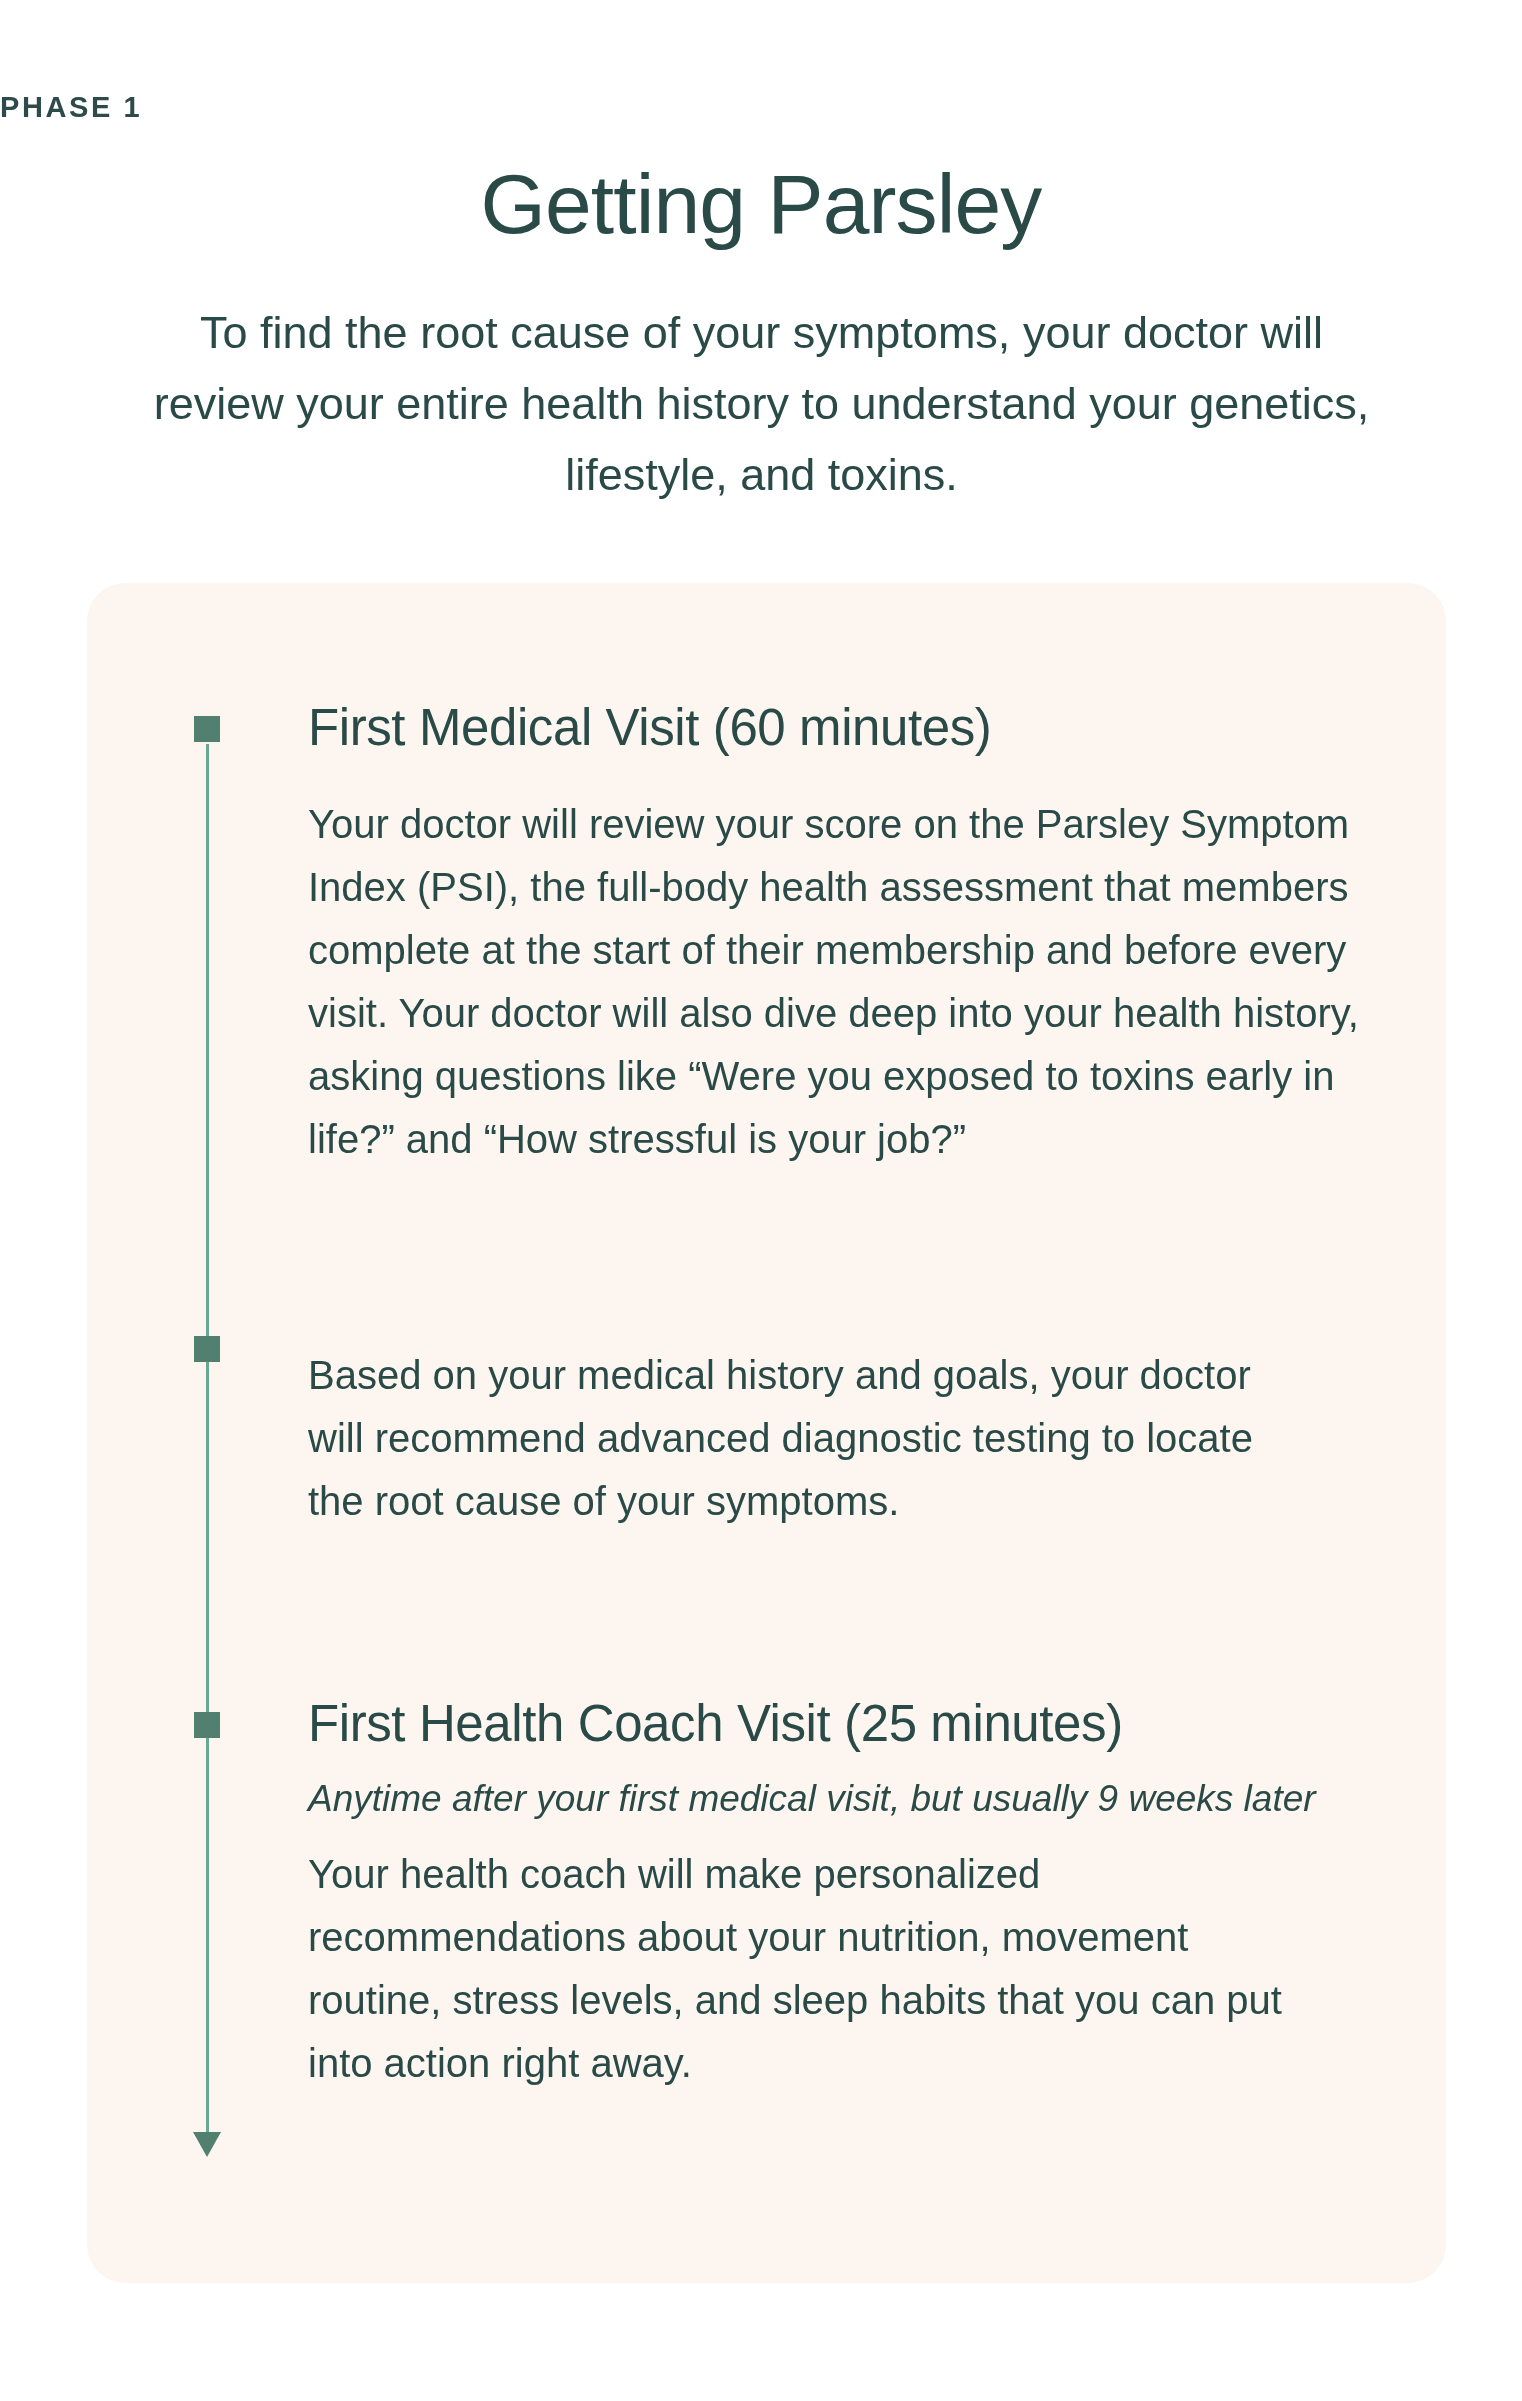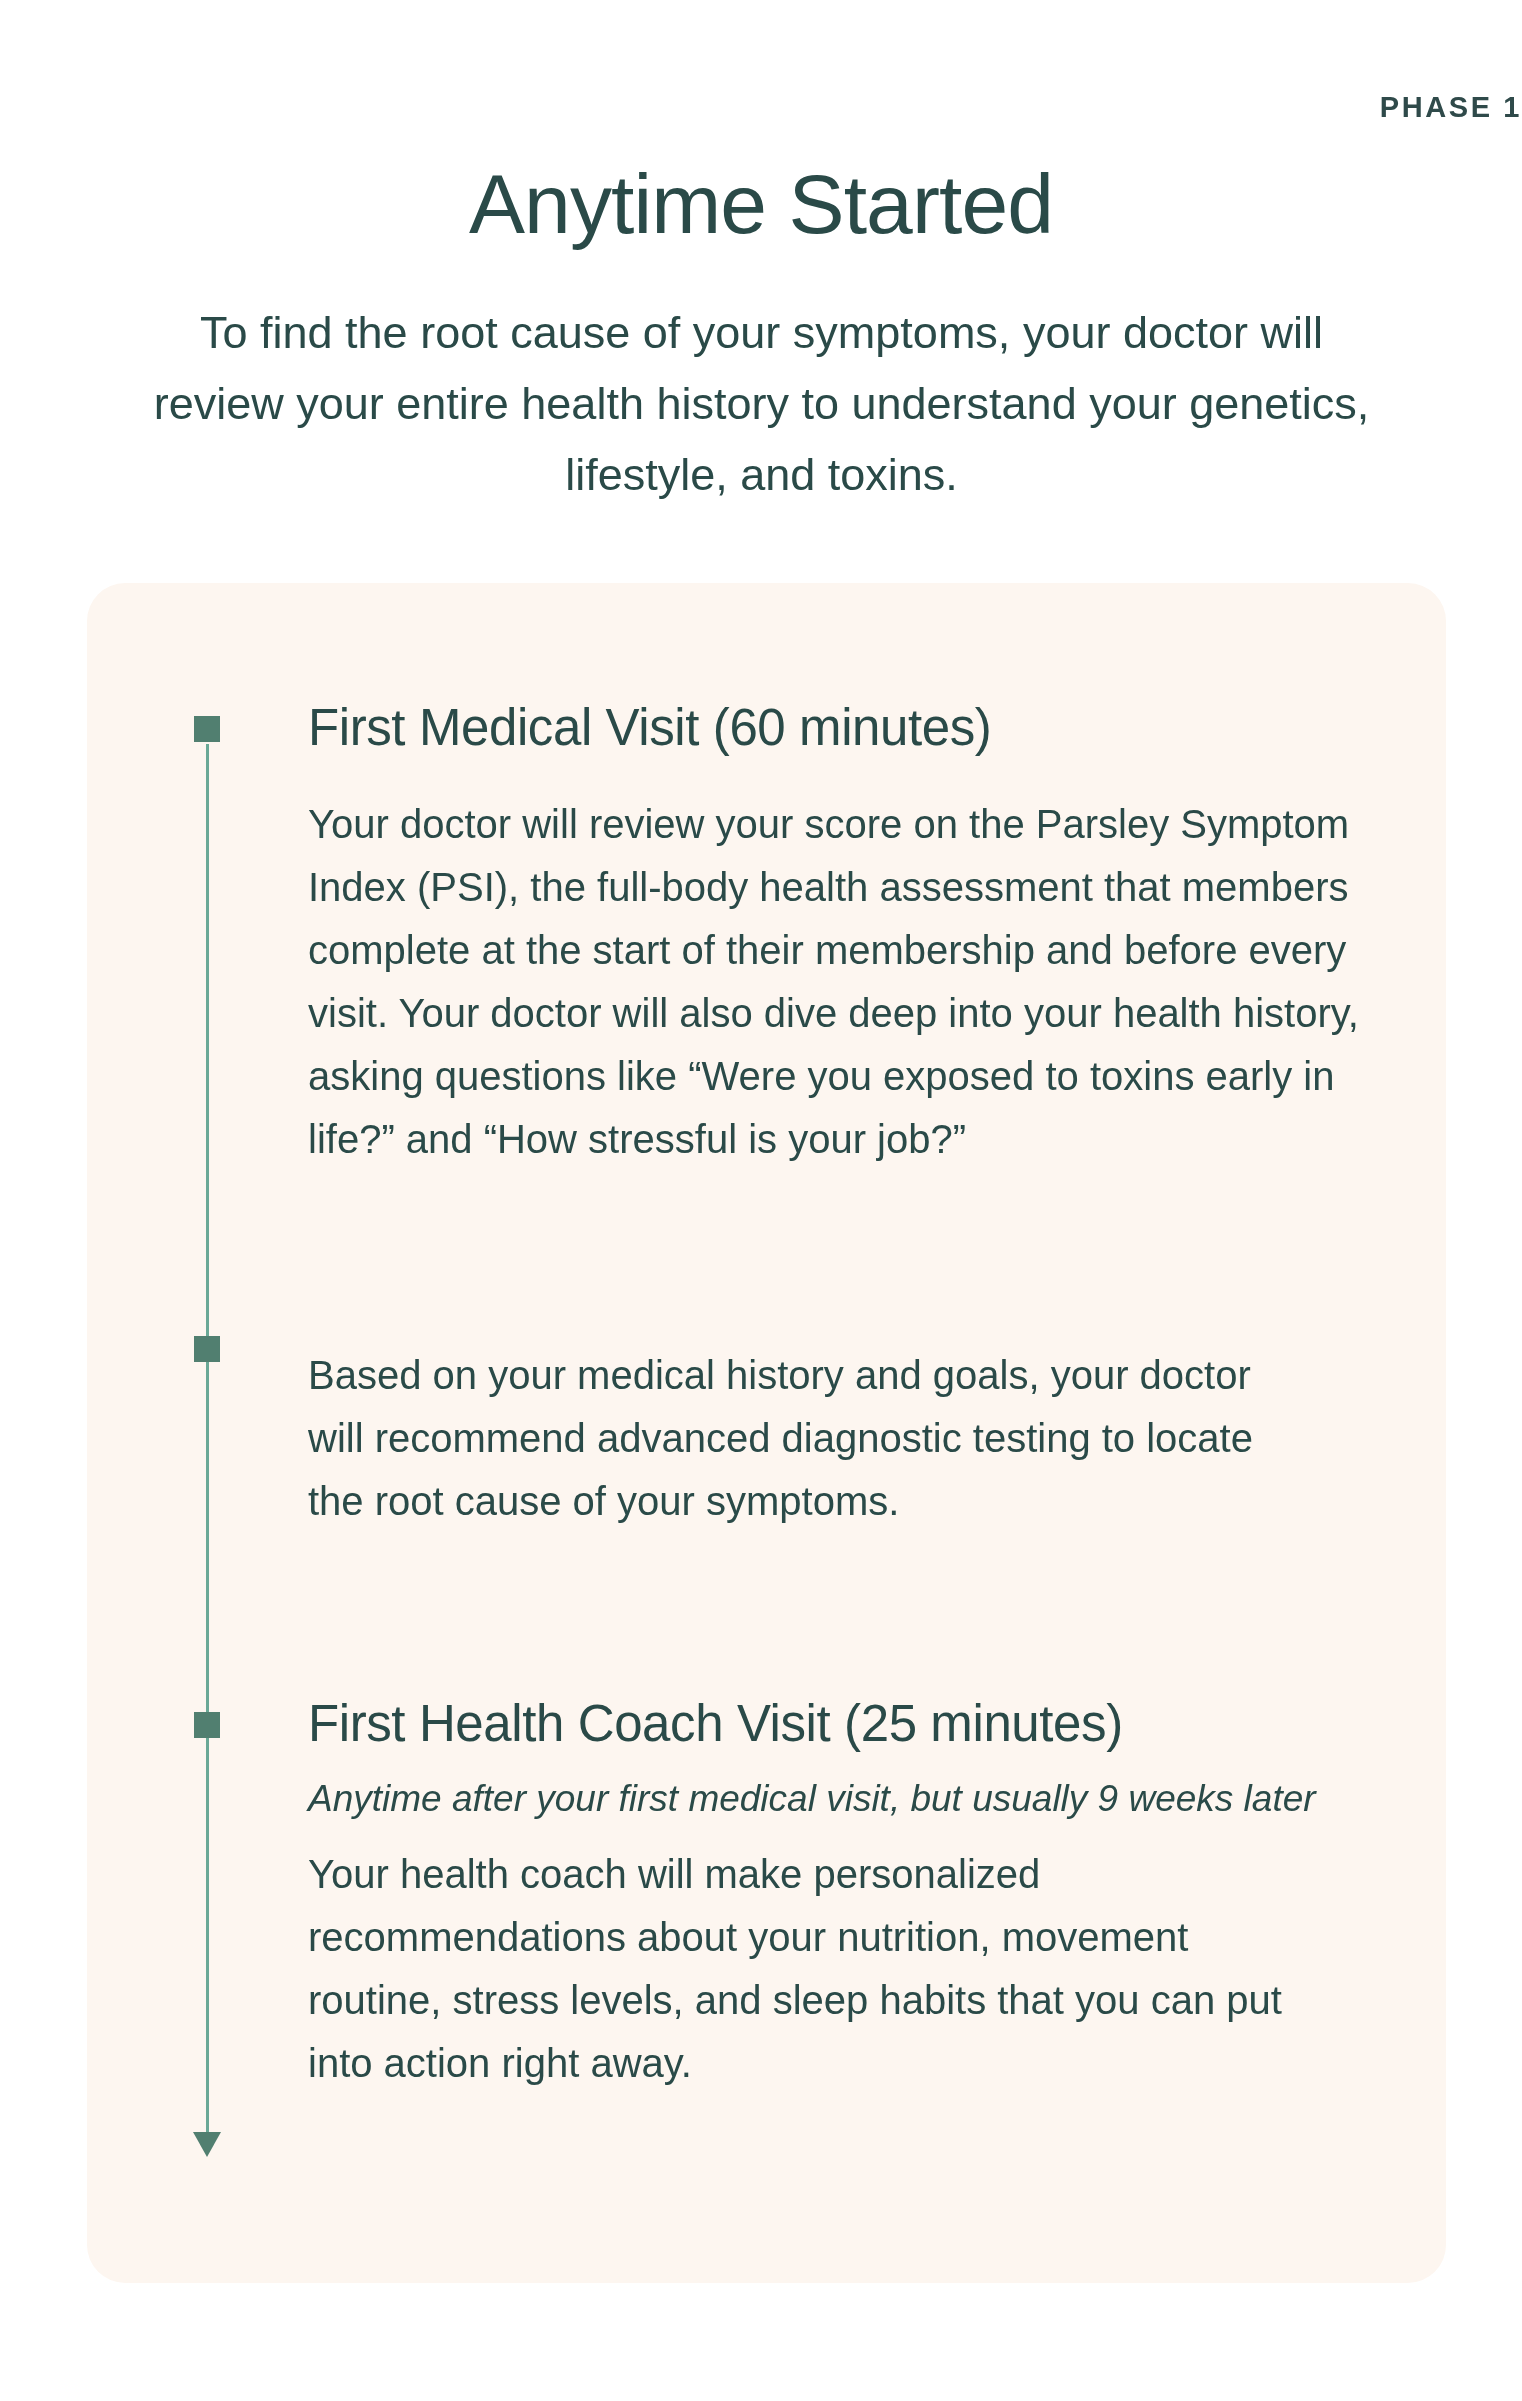--- a/index.html
+++ b/index.html
@@ -3,21 +3,21 @@
 <meta charset="utf-8">
 <style>
   html, body { margin: 0; padding: 0; background: #ffffff; }
   body {
     width: 1522px; height: 2401px; position: relative; overflow: hidden;
     font-family: "Liberation Sans", "DejaVu Sans", sans-serif;
     color: #2a4a48;
   }
   .eyebrow {
     position: absolute; left: 0; width: 1522px; top: 91px;
-    text-align: right; font-size: 29px; font-weight: 700; letter-spacing: 2.6px;
+    text-align: left; font-size: 29px; font-weight: 700; letter-spacing: 2.6px;
     color: #2f4a4a;
   }
   .title {
     position: absolute; left: 0; width: 1522px; top: 156px;
     text-align: center; font-size: 84px; font-weight: 500; color: #2a4a48;
     letter-spacing: -0.9px;
   }
   .intro {
     position: absolute; left: 149px; width: 1225px; top: 297px;
     text-align: center; font-size: 45px; line-height: 71px; color: #2a4a48;
@@ -48,21 +48,21 @@
   }
   .step p {
     margin: 30px 0 0 0; font-size: 40px; line-height: 63px; color: #2a4a48;
   }
   .step .note + p { margin-top: 17.5px; }
 </style>
 </head>
 <body>
 
 <div class="eyebrow">PHASE 1</div>
-<h1 class="title" style="margin:0;">Anytime Started</h1>
+<h1 class="title" style="margin:0;">Getting Parsley</h1>
 <div class="intro">To find the root cause of your symptoms, your doctor will review your entire health history to understand your genetics, lifestyle, and toxins.</div>
 
 <div class="card"></div>
 
 <div class="timeline-line"></div>
 <div class="marker" style="top:716px;"></div>
 <div class="marker" style="top:1336px;"></div>
 <div class="marker" style="top:1712px;"></div>
 <div class="arrow"></div>
 

